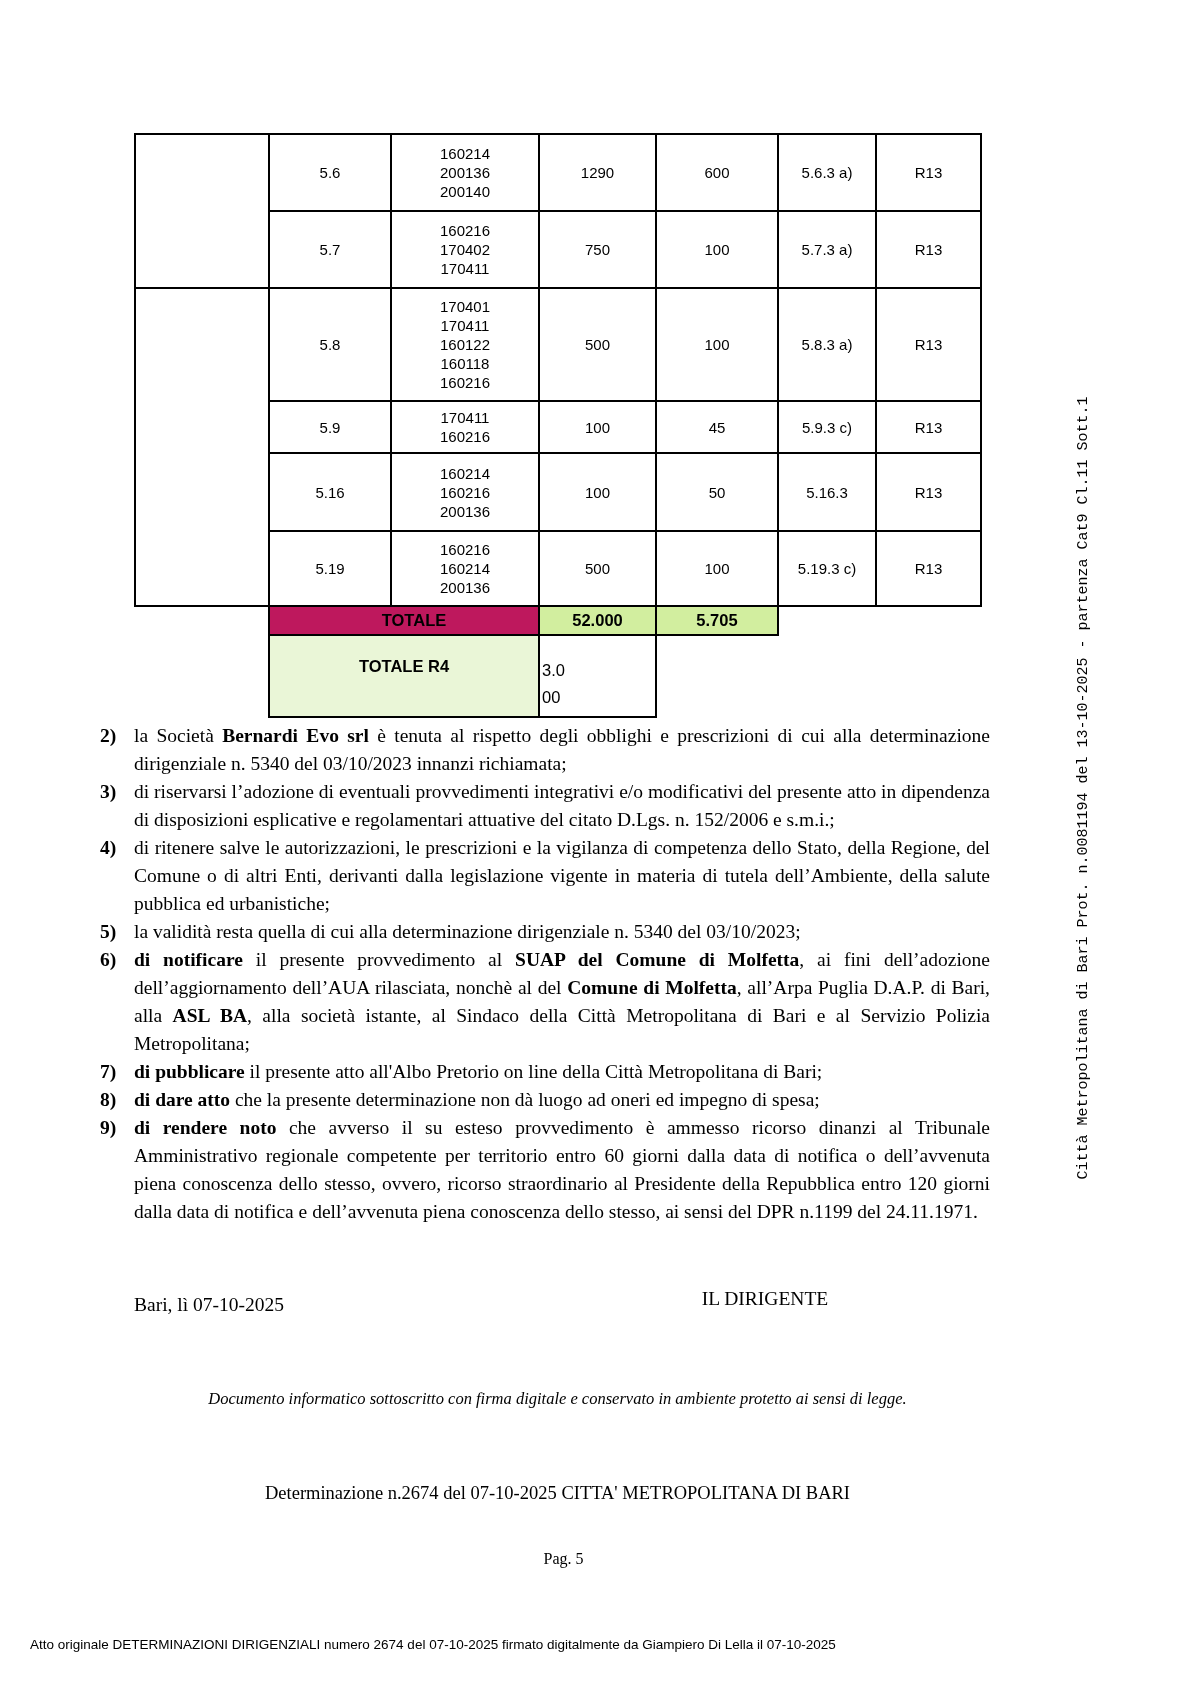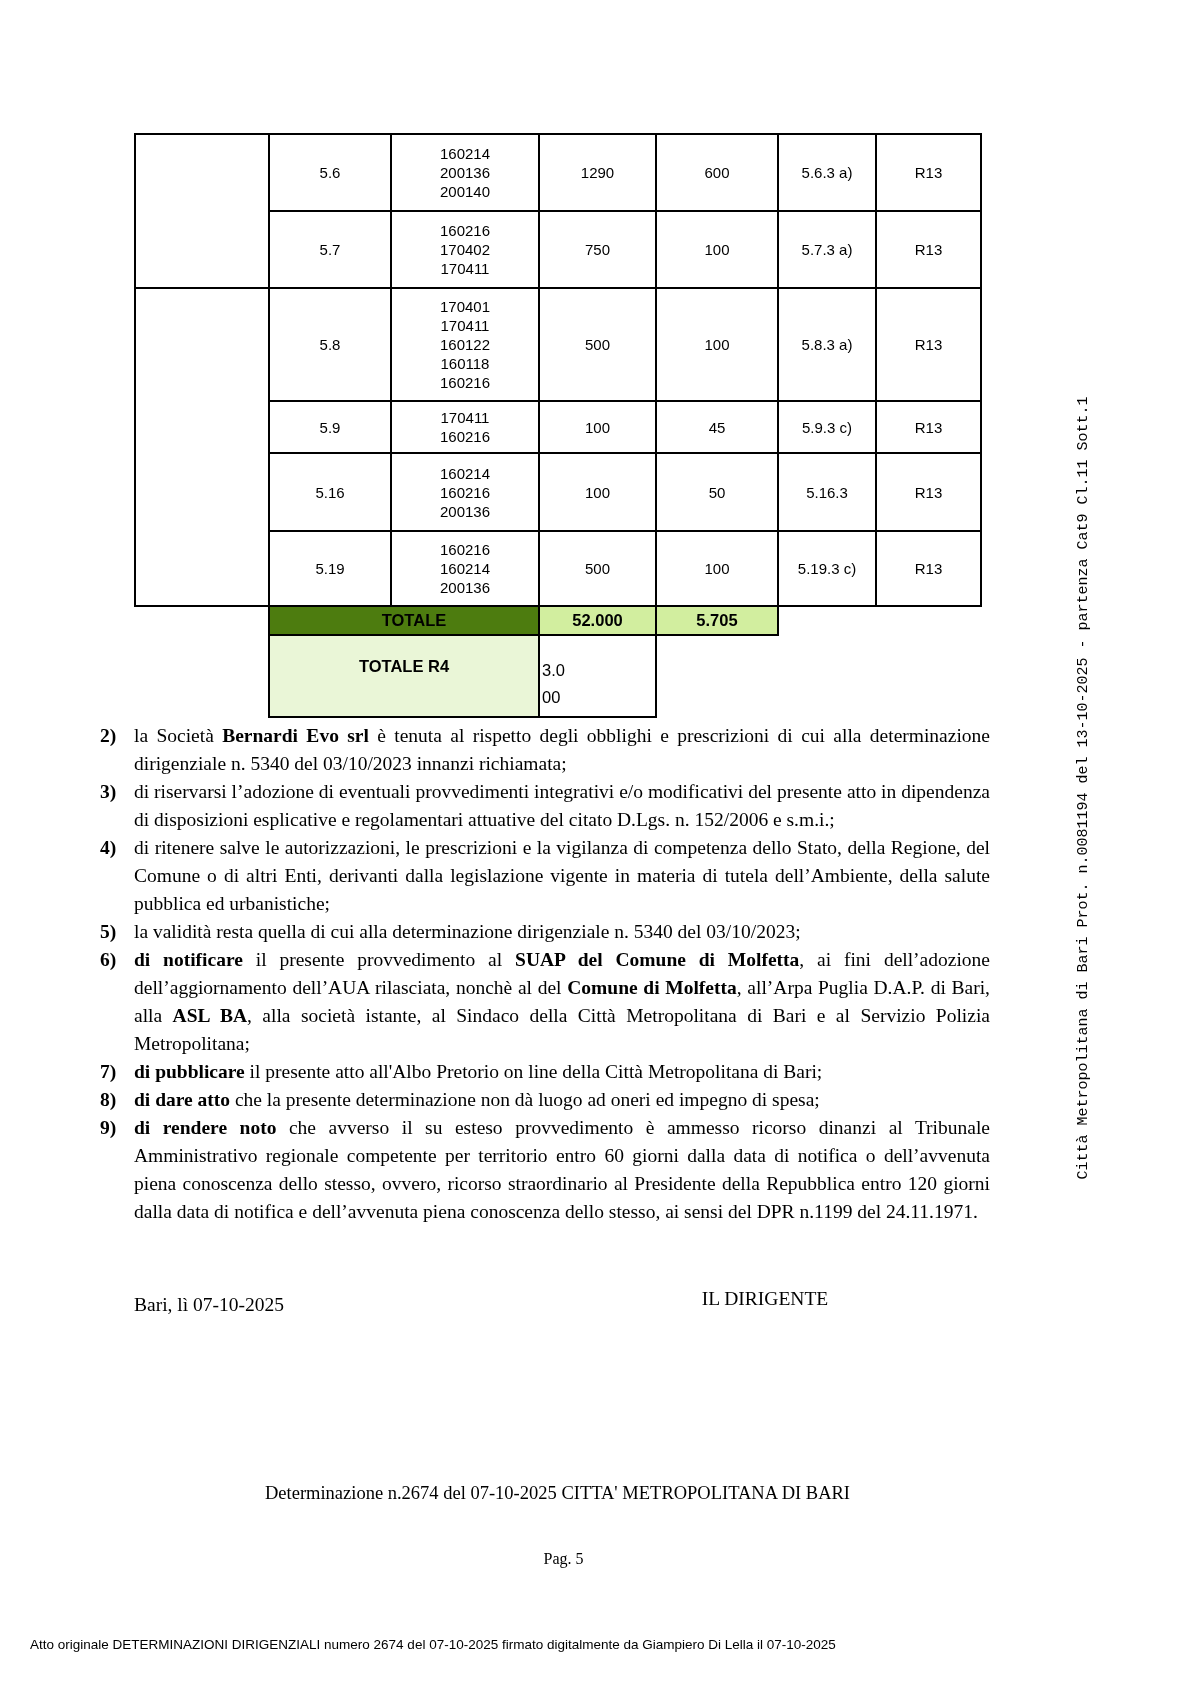--- a/index.html
+++ b/index.html
@@ -123,21 +123,21 @@
           <td class="codes">160216
 160214
 200136</td>
           <td>500</td>
           <td>100</td>
           <td>5.19.3 c)</td>
           <td>R13</td>
         </tr>
         <tr class="totale-row h29">
           <td class="nob"></td>
-          <td class="lbl" colspan="2" style="background-color: #4d7c0f; padding-left: 24px;">TOTALE</td>
+          <td class="lbl" colspan="2" style="background-color: #be185d; padding-left: 24px;">TOTALE</td>
           <td class="val" style="background-color: rgb(210, 238, 159);">52.000</td>
           <td class="val" style="background-color: rgb(210, 238, 159);">5.705</td>
         </tr>
         <tr class="r4-row h82">
           <td class="nob"></td>
           <td class="lbl" colspan="2" style="background-color: rgb(234, 246, 215);">TOTALE R4</td>
           <td class="val">3.0
 00</td>
         </tr>
       </tbody>
@@ -179,19 +179,20 @@
     </div>
   </div>
 
   <div class="sig">
     <div class="place">Bari, lì 07-10-2025</div>
     <div class="block">
       <div>IL DIRIGENTE</div>
     </div>
   </div>
 
+  <div class="disclaimer">Documento informatico sottoscritto con firma digitale e conservato in ambiente protetto ai sensi di legge.</div>
   <div class="det-line">Determinazione n.2674 del 07-10-2025 CITTA' METROPOLITANA DI BARI</div>
   <div class="pag">Pag. 5</div>
   <div class="footer">Atto originale DETERMINAZIONI DIRIGENZIALI numero 2674 del 07-10-2025 firmato digitalmente da Giampiero Di Lella il 07-10-2025</div>
 
   <div class="protocol">Città Metropolitana di Bari Prot. n.0081194 del 13-10-2025 - partenza Cat9 Cl.11 Sott.1</div>
 
 </div>
 
 </body></html>

